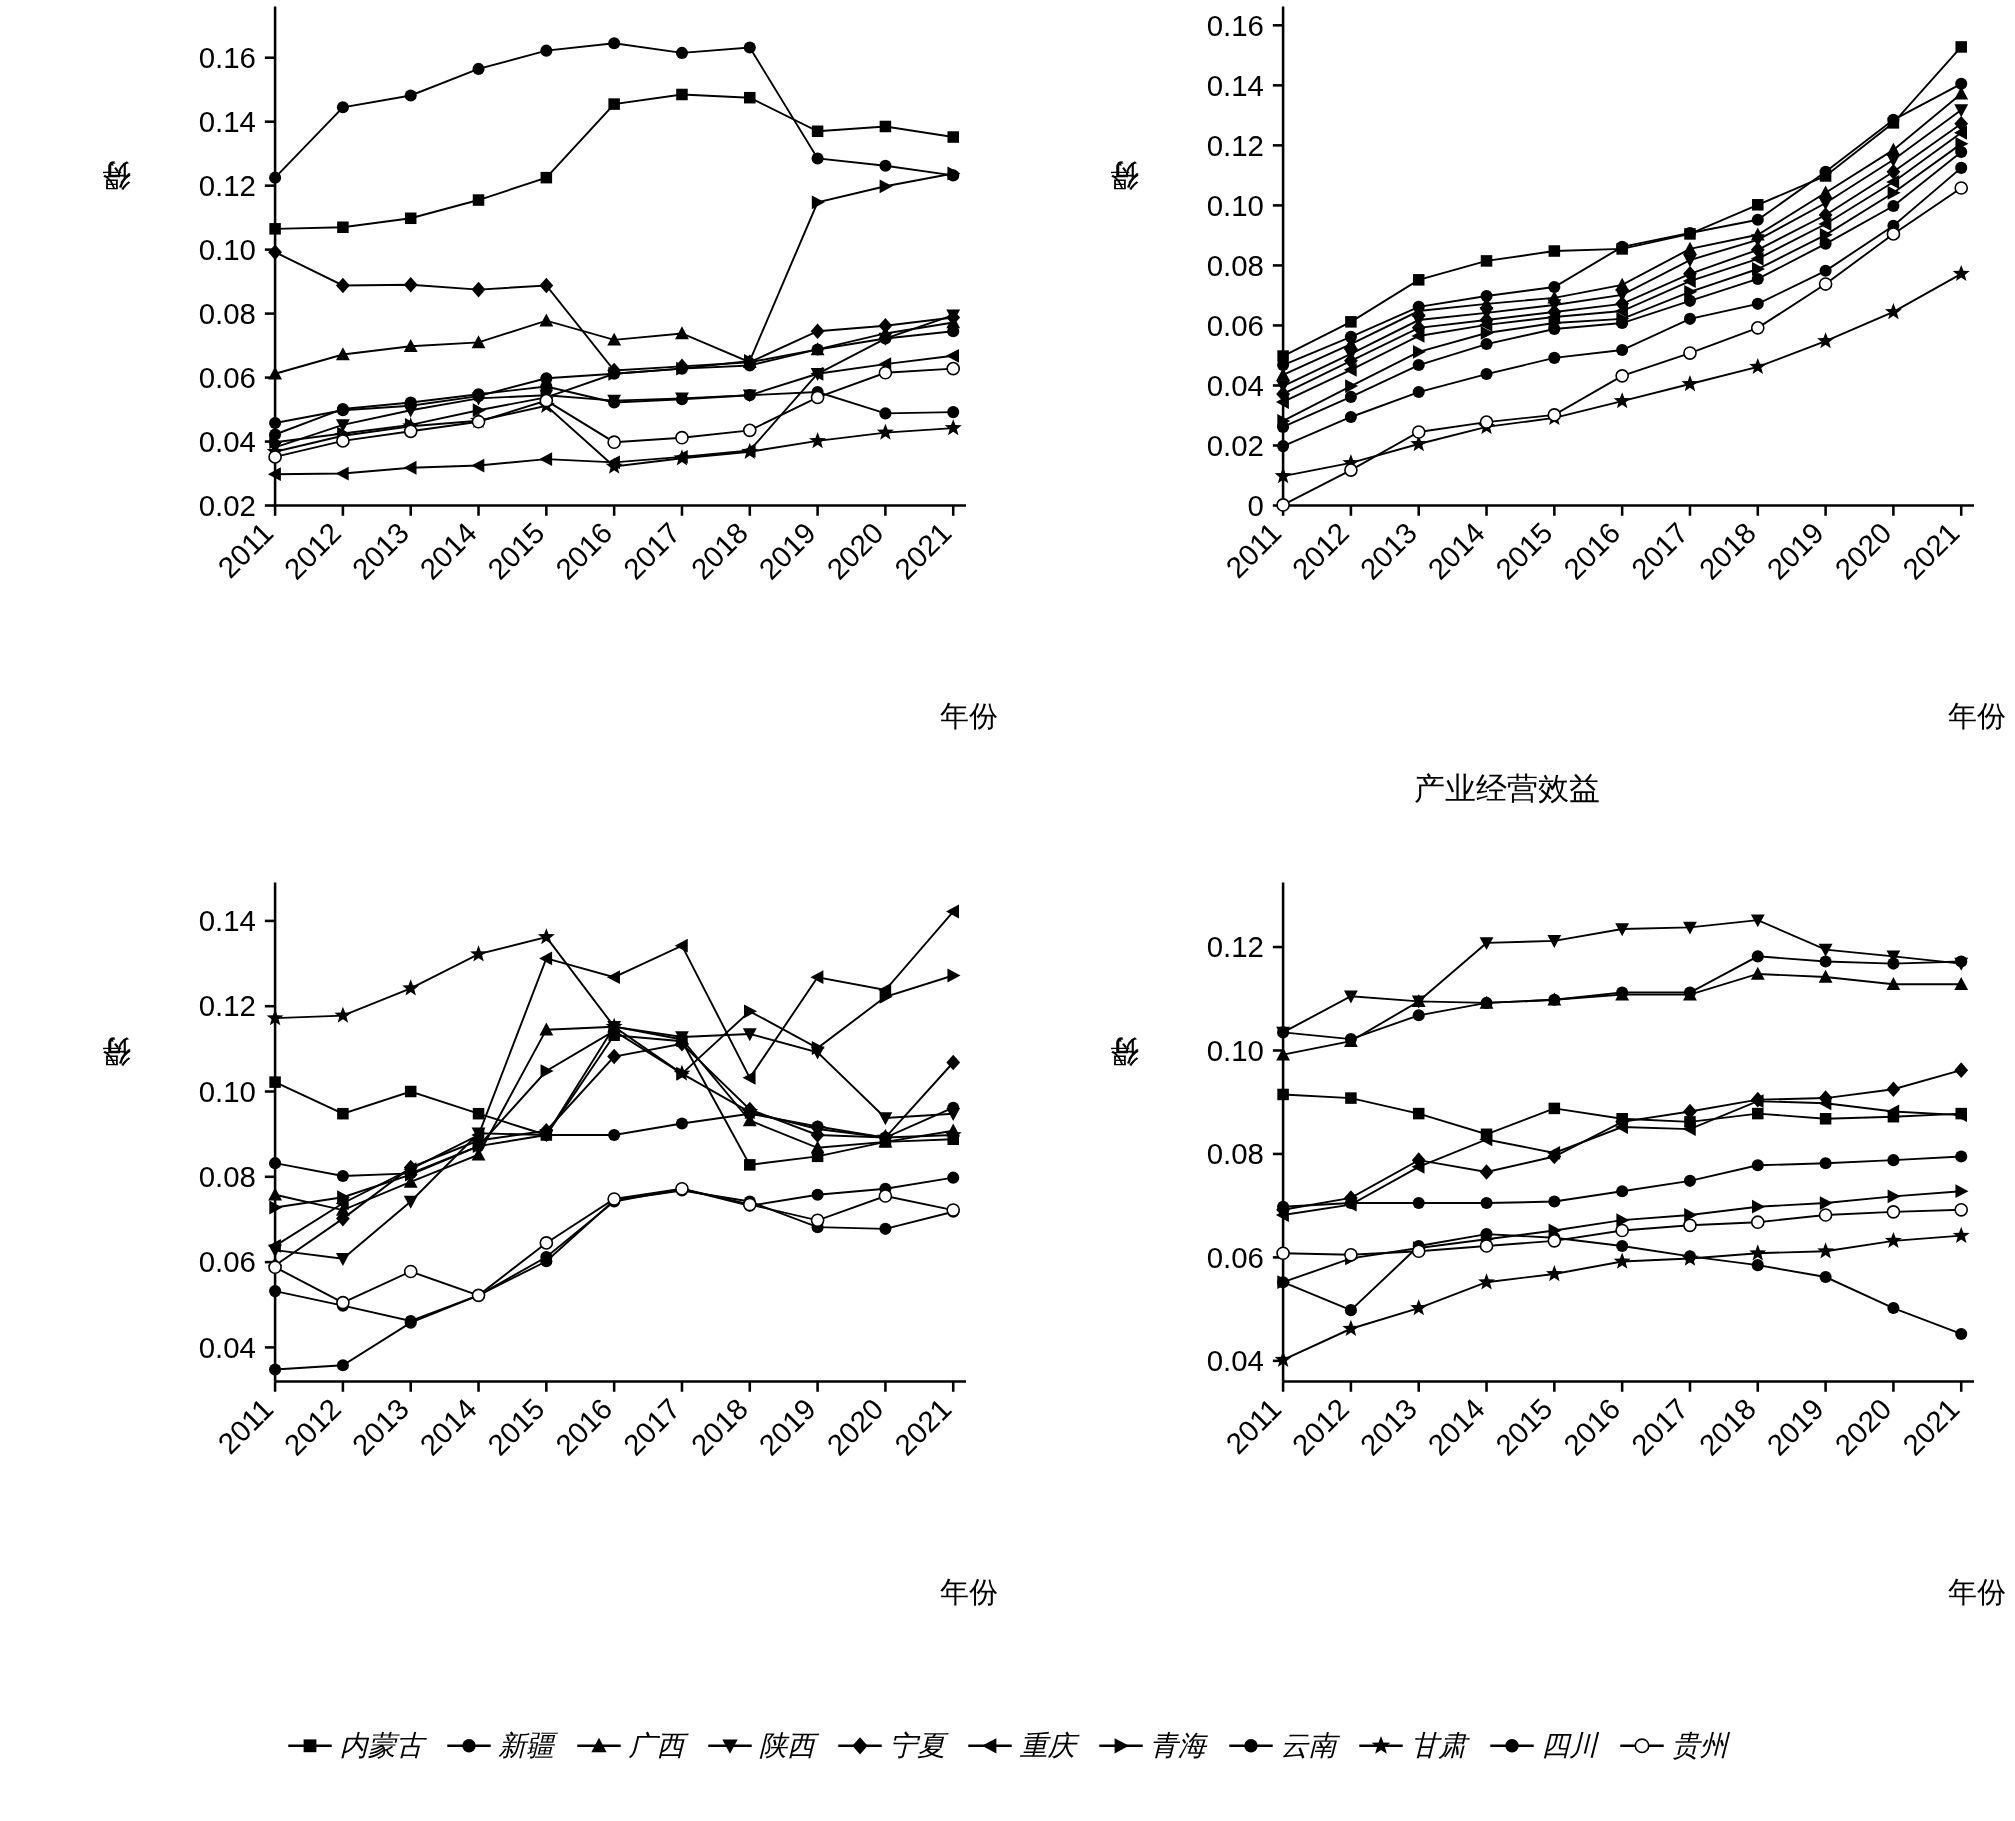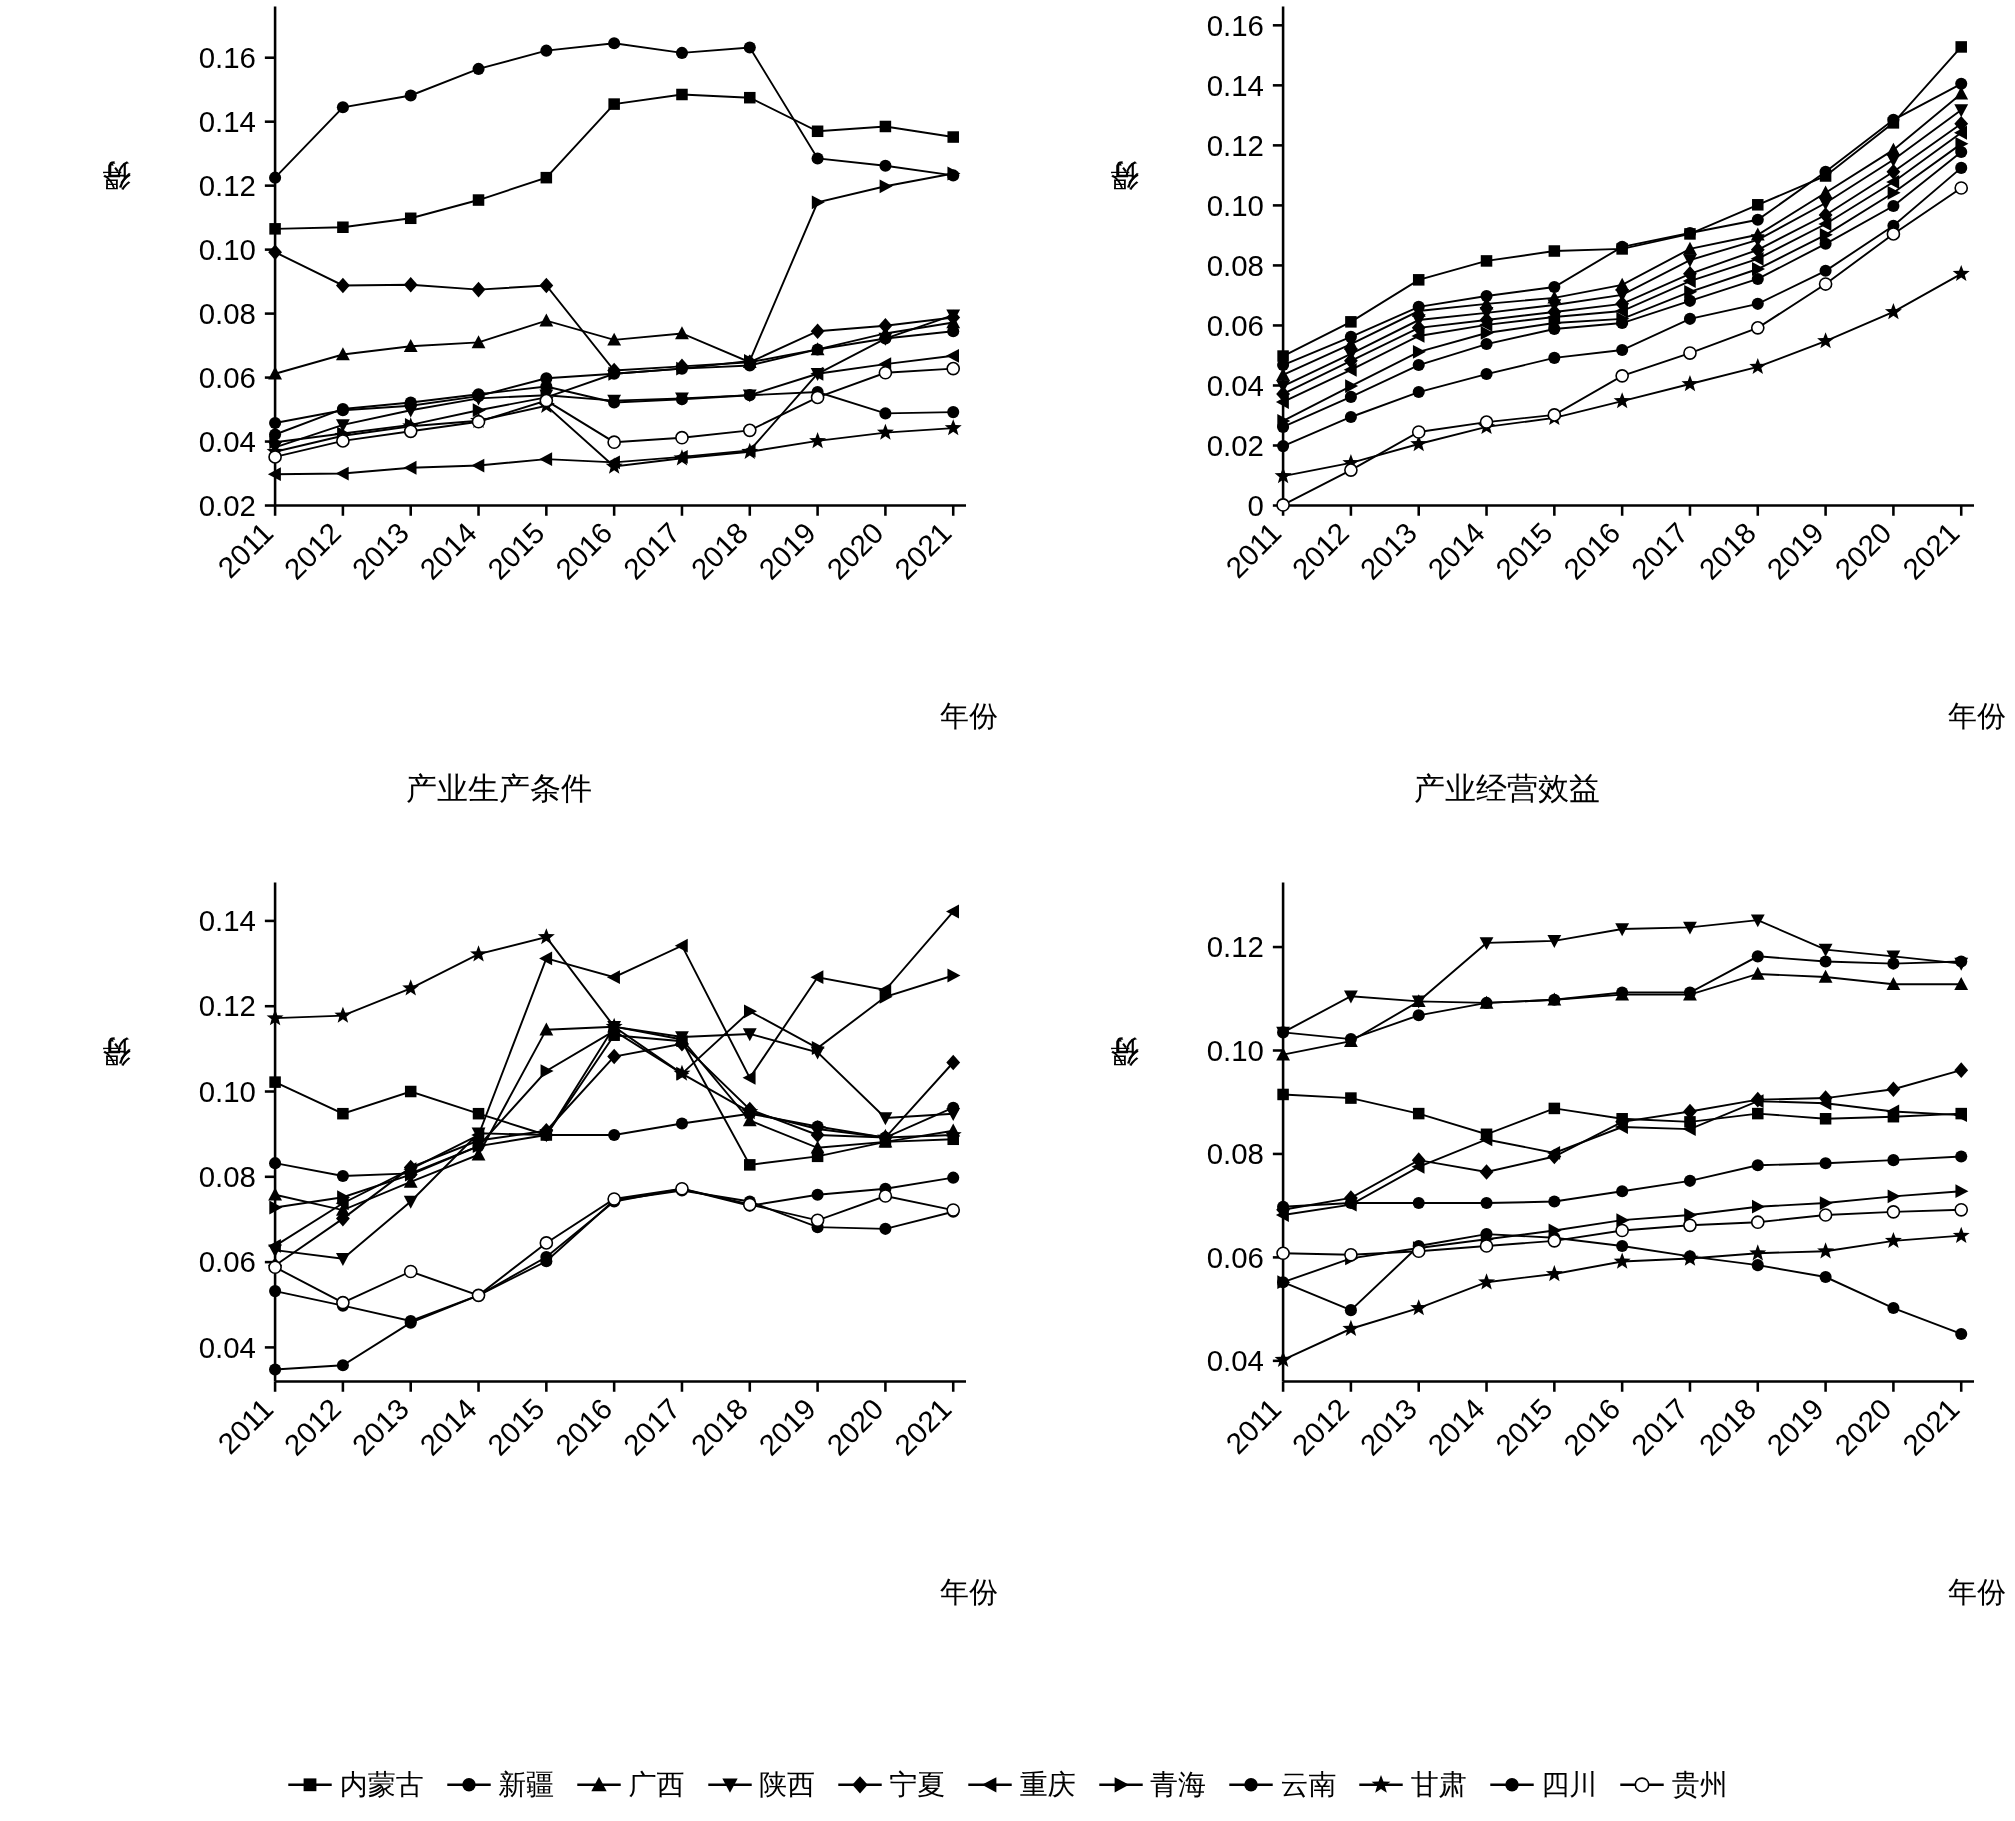--- a/index.html
+++ b/index.html
@@ -13,21 +13,21 @@
   .p-br{left:1008px;top:876px;}
 
   .plotwrap{position:absolute;left:0;top:0;width:998px;height:640px;}
   .ylabel{position:absolute;left:96px;top:211px;writing-mode:vertical-rl;
           transform:rotate(180deg);font-size:29px;letter-spacing:1.3px;}
   .svgbox{position:absolute;left:0;top:0;}
   .xlabel{position:absolute;width:998px;text-align:right;font-size:29px;}
   .caption{position:absolute;width:998px;text-align:center;font-size:31px;}
 
   .legend{position:absolute;left:0;top:1727px;width:2015px;height:77px;
-          display:flex;align-items:flex-end;justify-content:center;gap:22px;}
+          display:flex;align-items:flex-start;justify-content:center;gap:22px;font-style:italic;}
   .legend-item{display:flex;align-items:center;gap:6.4px;}
   .legend-item .lbl{font-size:28px;}
   svg{display:block;}
   text{font-family:"Liberation Sans", sans-serif;}
 </style>
 </head>
 <body>
 
 <div class="page">
   <div class="grid">
@@ -448,21 +448,20 @@
               <g>
                 <circle cx="1384" cy="582.5" r="9.450000000000001" fill="#fff" stroke="#000" stroke-width="2.5"></circle>
               </g>
               <g>
                 <circle cx="1490" cy="576" r="9.450000000000001" fill="#fff" stroke="#000" stroke-width="2.5"></circle>
               </g>
             </svg>
           </div>
       </div>
       <div class="xlabel" style="top:697px">年份</div>
-      <div class="caption" style="top:768px">产业生产条件</div>
     </div>
 
     <div class="panel p-tr">
       <div class="plotwrap">
         <div class="ylabel">得分</div>
         <div class="svgbox" id="svg-1">
             <svg width="998" height="640" viewBox="0 0 1560 1000">
               <line x1="430" y1="10" x2="430" y2="790" stroke="#000" stroke-width="4"></line>
               <line x1="430" y1="790" x2="1510" y2="790" stroke="#000" stroke-width="4"></line>
               <line x1="414" y1="790" x2="430" y2="790" stroke="#000" stroke-width="4"></line>

